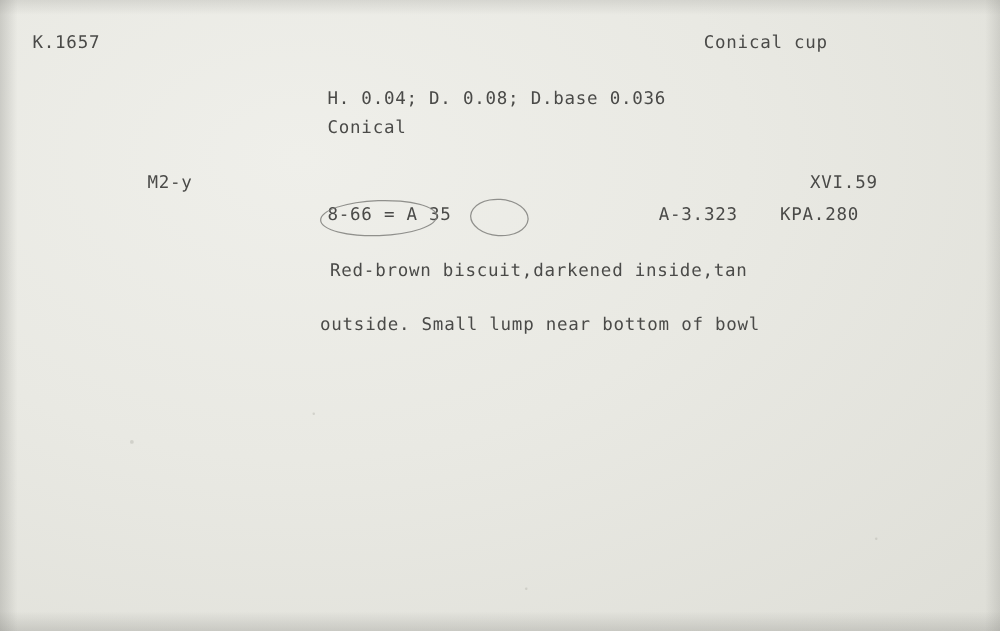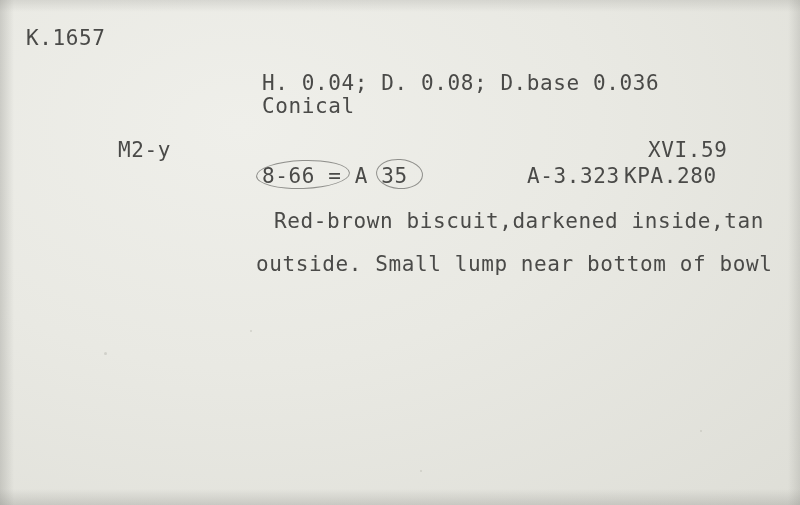--- a/index.html
+++ b/index.html
@@ -29,41 +29,41 @@
     pointer-events: none;
     background:
       linear-gradient(to right, rgba(130,130,125,0.30) 0px, rgba(130,130,125,0.0) 14px),
       linear-gradient(to left,  rgba(130,130,125,0.22) 0px, rgba(130,130,125,0.0) 12px),
       linear-gradient(to bottom, rgba(130,130,125,0.20) 0px, rgba(130,130,125,0.0) 12px),
       linear-gradient(to top,   rgba(130,130,125,0.28) 0px, rgba(130,130,125,0.0) 16px);
   }
   .typed {
     position: absolute;
     color: #4a4a48;
-    font-size: 21px;
+    font-size: 14px;
     letter-spacing: 0.6px;
     white-space: pre;
     font-family: "DejaVu Sans Mono", monospace;
   }
 
   #catalog-number { left: 26px;  top: 26px; }
   #object-title   { left: 563px; top: 26px; }
 
   #dimensions     { left: 262px; top: 71px; }
   #condition      { left: 262px; top: 94px; }
 
   #context-code   { left: 70px;  top: 138px; padding-left: 48px; }
   #find-spot      { left: 262px; top: 138px; }
   #roman-ref      { left: 648px; top: 138px; }
 
   #inventory-eq   { left: 262px; top: 164px; }
   #a-reference    { left: 527px; top: 164px; }
   #kpa-reference  { left: 624px; top: 164px; }
 
-  #description-1  { left: 274px; top: 209px; }
+  #description-1  { left: 264px; top: 209px; }
   #description-2  { left: 256px; top: 232px; margin-top: 20px; }
 
   
   .pencil {
     position: absolute;
     border: 1.6px solid #8a8a86;
     border-radius: 50%;
     pointer-events: none;
     opacity: 0.85;
   }
@@ -93,20 +93,21 @@
     opacity: 0.5;
   }
 </style>
 </head>
 <body>
 
 <div id="card">
 
   <div class="typed" id="catalog-number">K.1657</div>
 
+  <div class="typed" id="object-title">Conical cup</div>
 
   <div class="typed" id="dimensions">H. 0.04; D. 0.08; D.base 0.036</div>
 
   <div class="typed" id="condition">Conical</div>
 
   <div class="typed" id="context-code">M2-y</div>
 
 
   <div class="typed" id="roman-ref">XVI.59</div>
 

